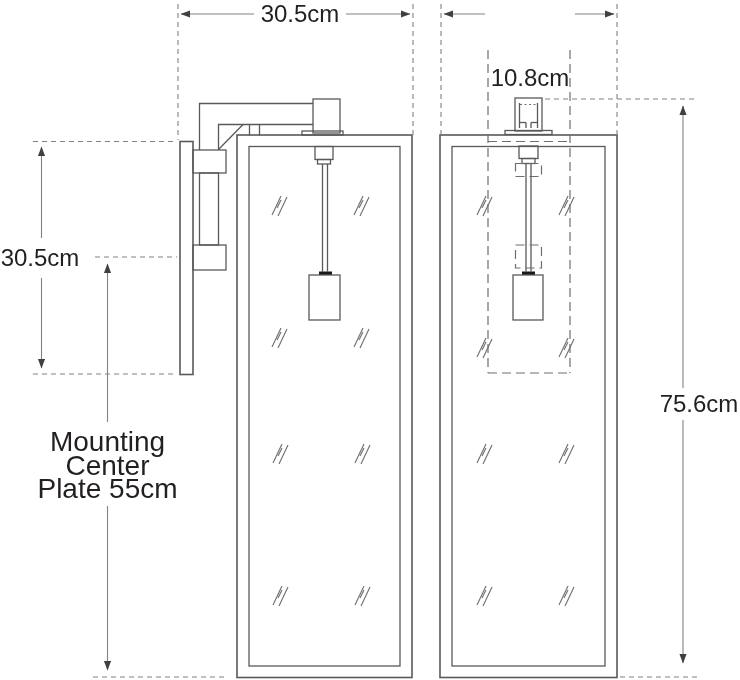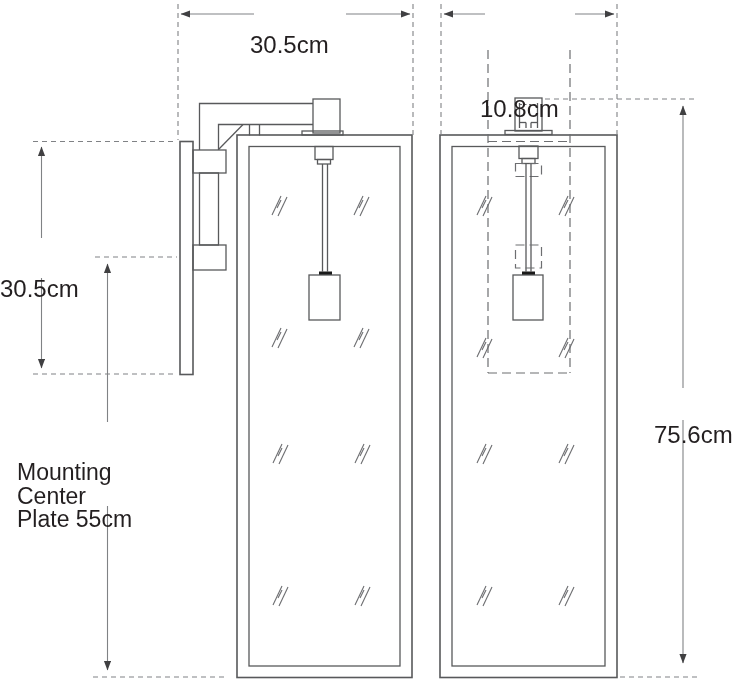--- a/index.html
+++ b/index.html
@@ -12,23 +12,23 @@
   .ol{stroke:var(--line);fill:none;stroke-width:1.6;}          
   .tl{stroke:var(--line);fill:none;stroke-width:1.3;}          
   .dim{stroke:var(--dim);fill:none;stroke-width:1.1;}          
   .ext{stroke:var(--dim);fill:none;stroke-width:1.1;stroke-dasharray:5 4;}   
   .hid{stroke:var(--hidden);fill:none;stroke-width:1.2;stroke-dasharray:9 5;}
   .dot{stroke:var(--hidden);fill:none;stroke-width:1.1;stroke-dasharray:2 2.5;}
   .glass{stroke:var(--hidden);fill:none;stroke-width:1.1;}
   .band{fill:var(--band);stroke:none;}
   .label{
     position:absolute;color:var(--text);font-size:24px;line-height:1;
-    white-space:nowrap;margin-top:31px;
+    text-align:center;white-space:nowrap;
   }
-  .note{font-size:23px;line-height:23.5px;}
+  .note{font-size:28px;line-height:23.5px;}
 </style>
 </head>
 <body>
 
 <div id="canvas" style="--bg: #ffffff; --line: #58595b; --hidden: #6d6e71; --dim: #808285; --band: #1a1a1a; --text: #231f20;">
 
   <svg id="drawing" width="740" height="680" viewBox="0 0 740 680">
     <defs>
       <marker id="ah" orient="auto" markerWidth="11" markerHeight="9" refX="8.6" refY="3.4">
         <path d="M0,0 L9,3.4 L0,6.8 Z" fill="#404042"></path>

